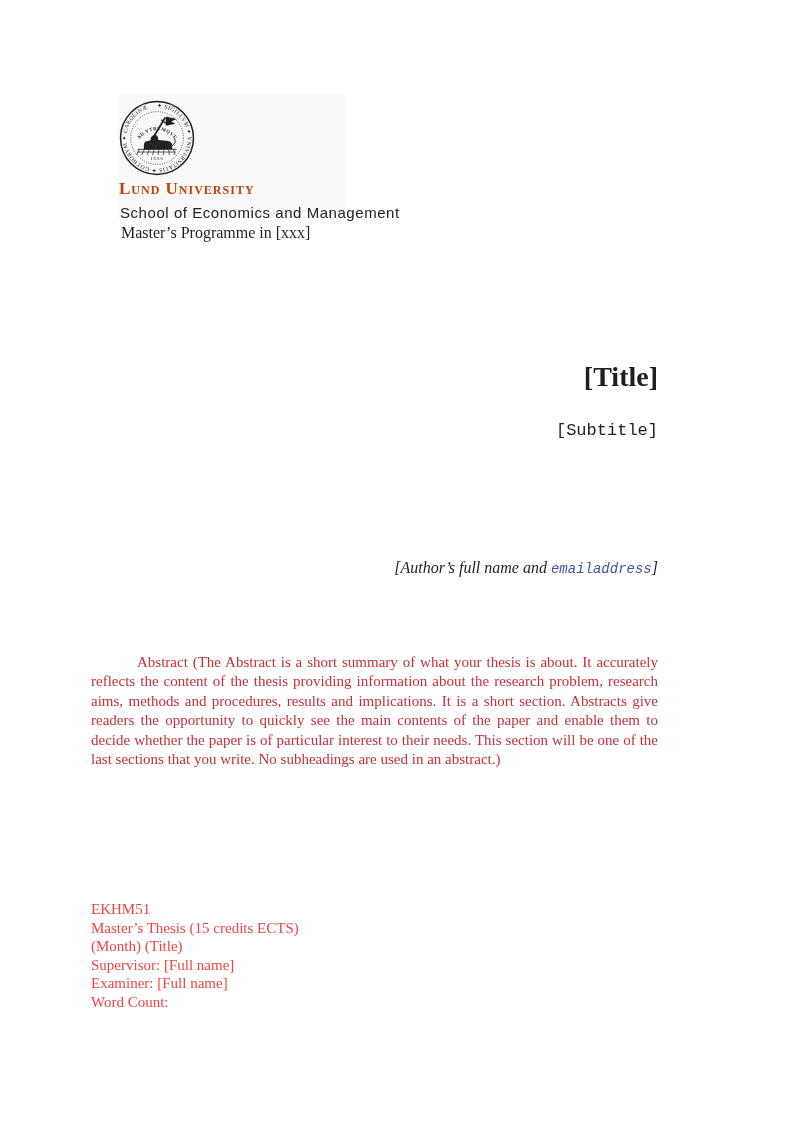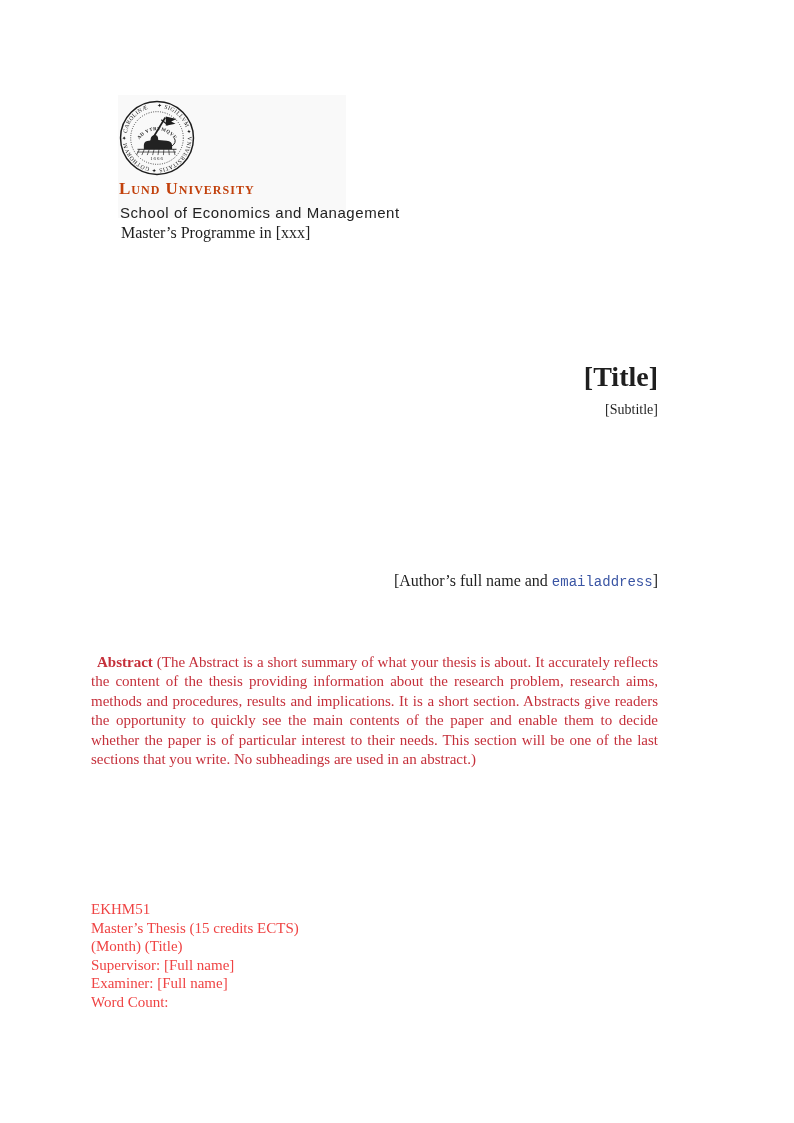--- a/index.html
+++ b/index.html
@@ -36,37 +36,37 @@
     color:#222222;
     white-space:nowrap;
   }
   
   .programme-line{
     position:absolute;left:97px;top:224px;
     font-size:16px;white-space:nowrap;margin-left:24px;
   }
   .col{position:absolute;left:91px;width:567px;text-align:right;}
   .thesis-title{top:361px;font-size:28px;font-weight:bold;line-height:1.15;}
-  .thesis-subtitle{top:402px;font-size:14px;}
+  .thesis-subtitle{top:421px;font-size:17px;font-family:Liberation Mono, monospace;}
   .byline{top:490px;font-size:16px;}
-  .author-line{top:572px;font-size:16px;}
+  .author-line{top:559px;font-size:16px;font-style:italic;}
   .author-email{
     font-family:"Liberation Mono", monospace;
     font-size:14px;
     color:#3a55a4;
     text-decoration:none;
   }
   .abstract{
     position:absolute;left:91px;top:638px;width:567px;
     font-size:15px;line-height:19.4px;
     text-align:justify;
     text-indent:6px;
     color:#c5303b;
   }
-  .abstract b{font-weight:bold;}
+  .abstract b{font-weight:normal;margin-left:40px;}
   .footer-info{
     position:absolute;left:91px;top:900px;
     font-size:15px;line-height:18.6px;
     color:#ef4444;
   }
 </style>
 </head>
 <body>
 
 <div class="page">

